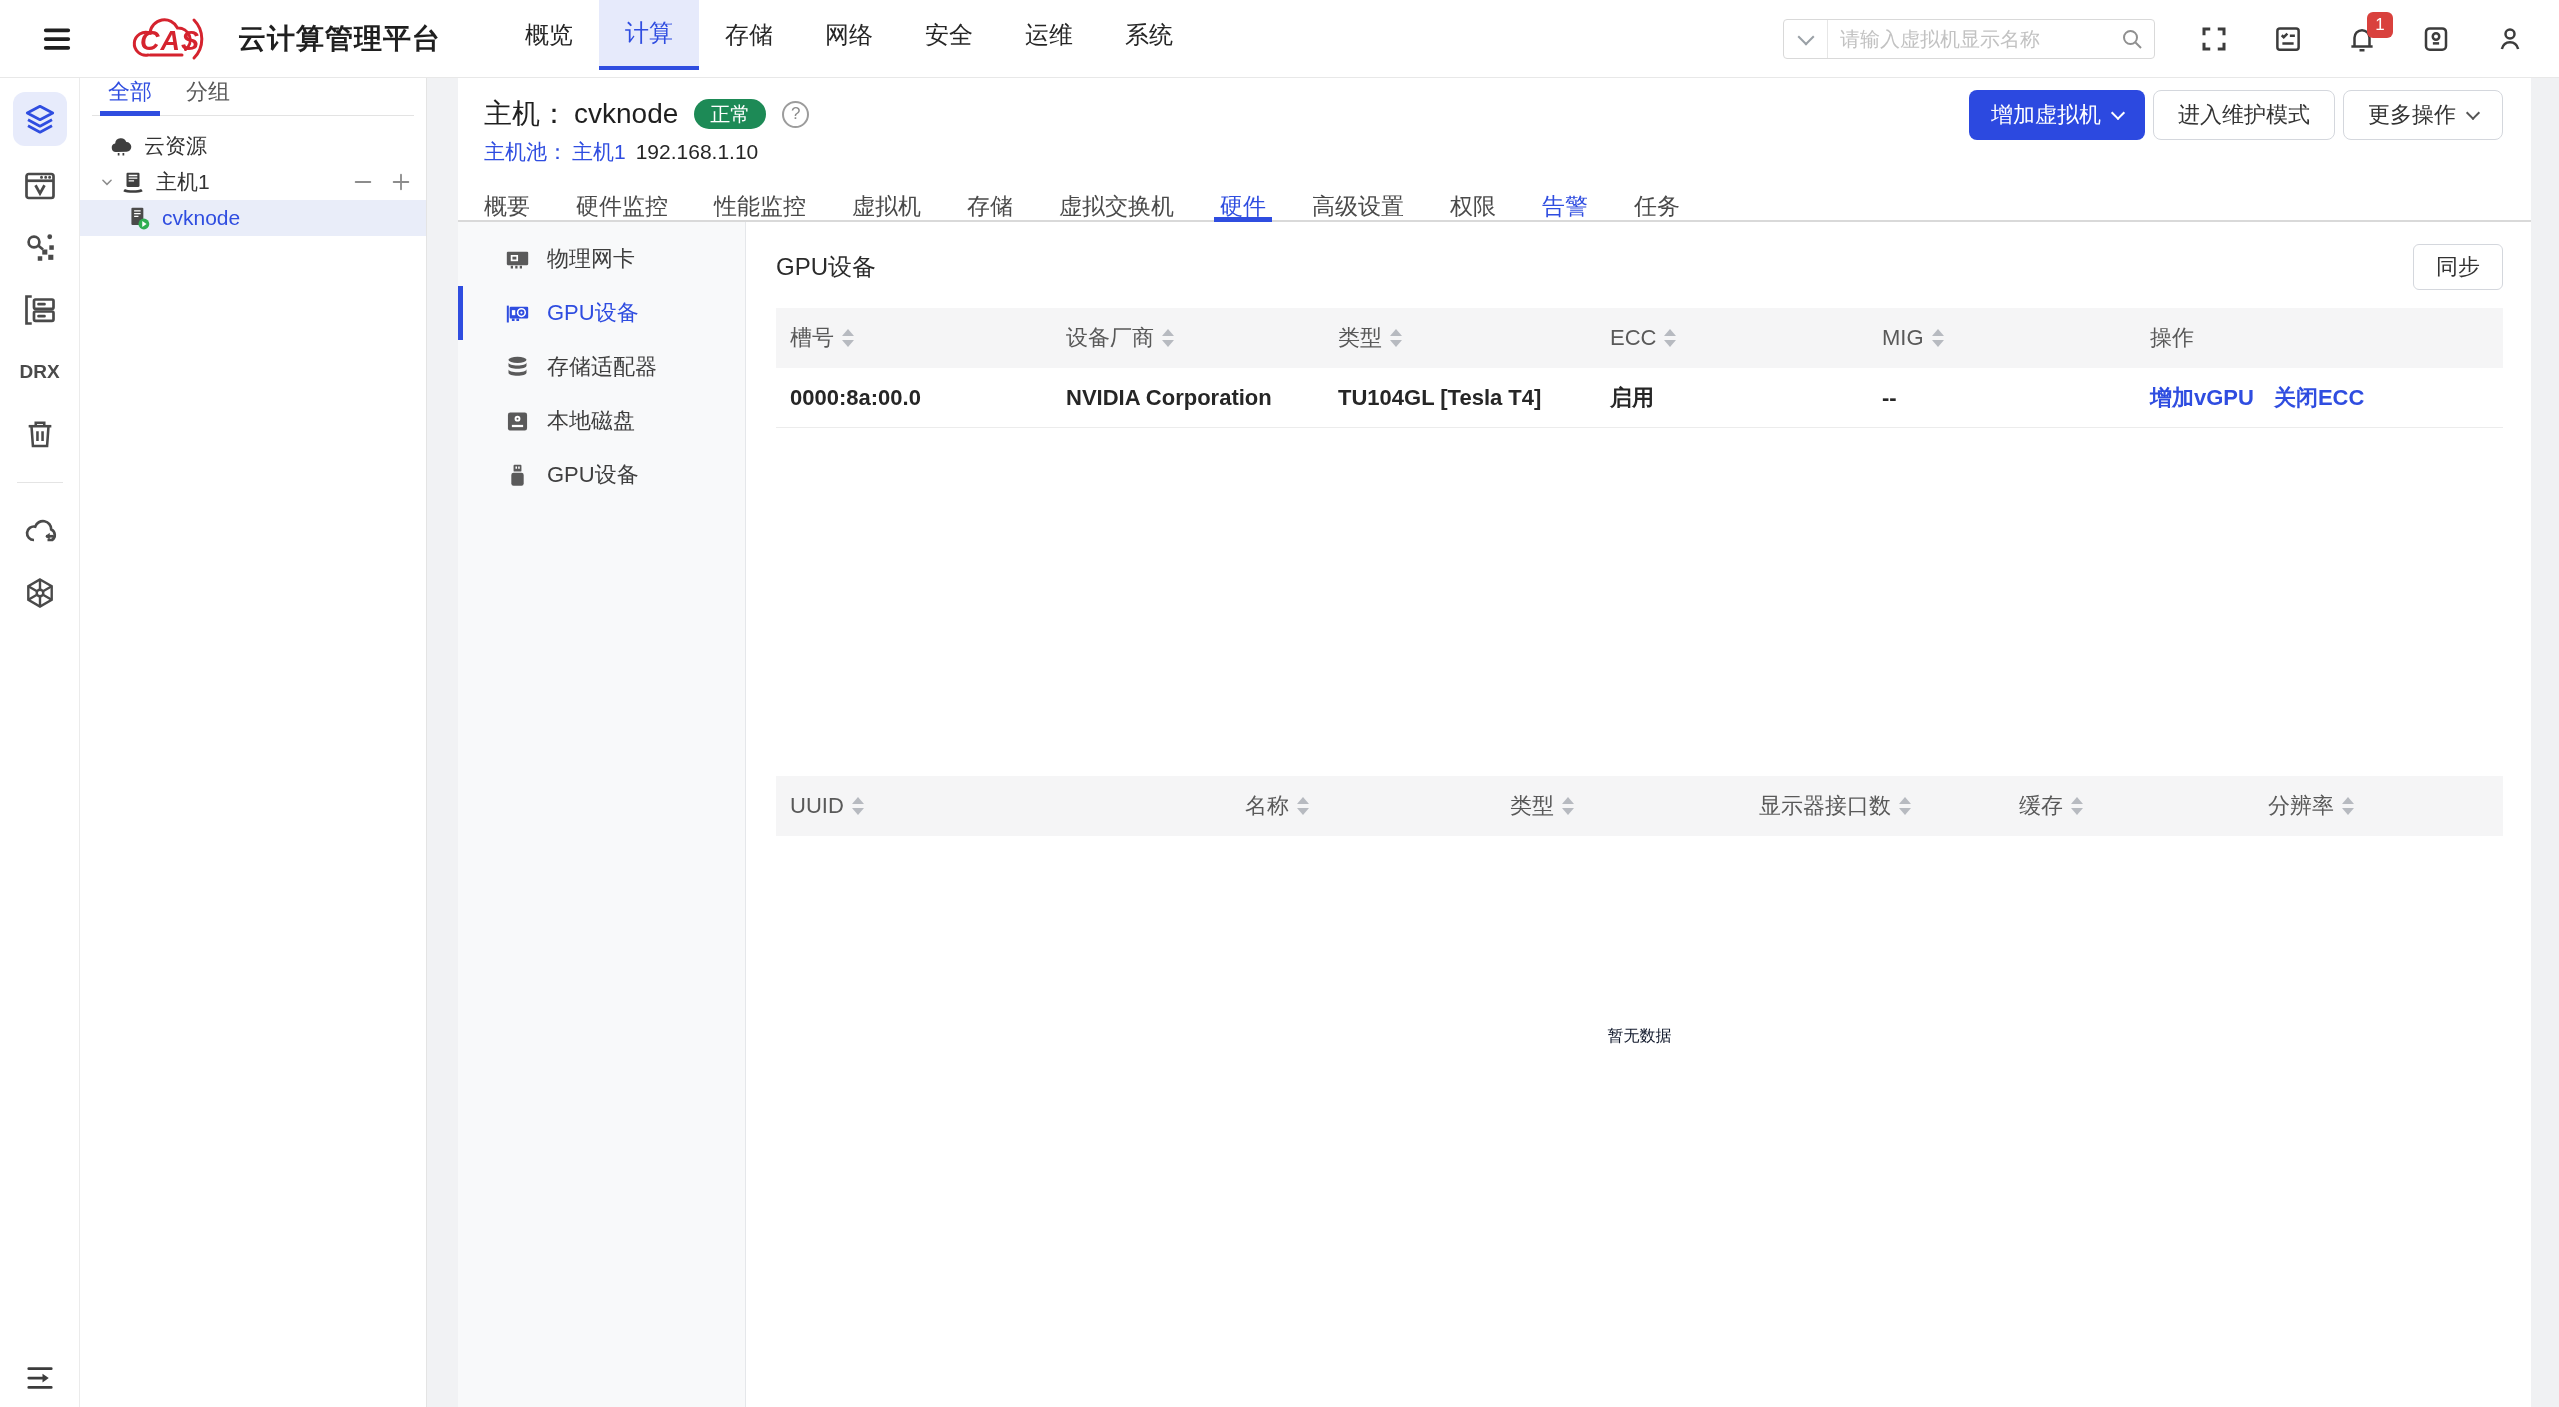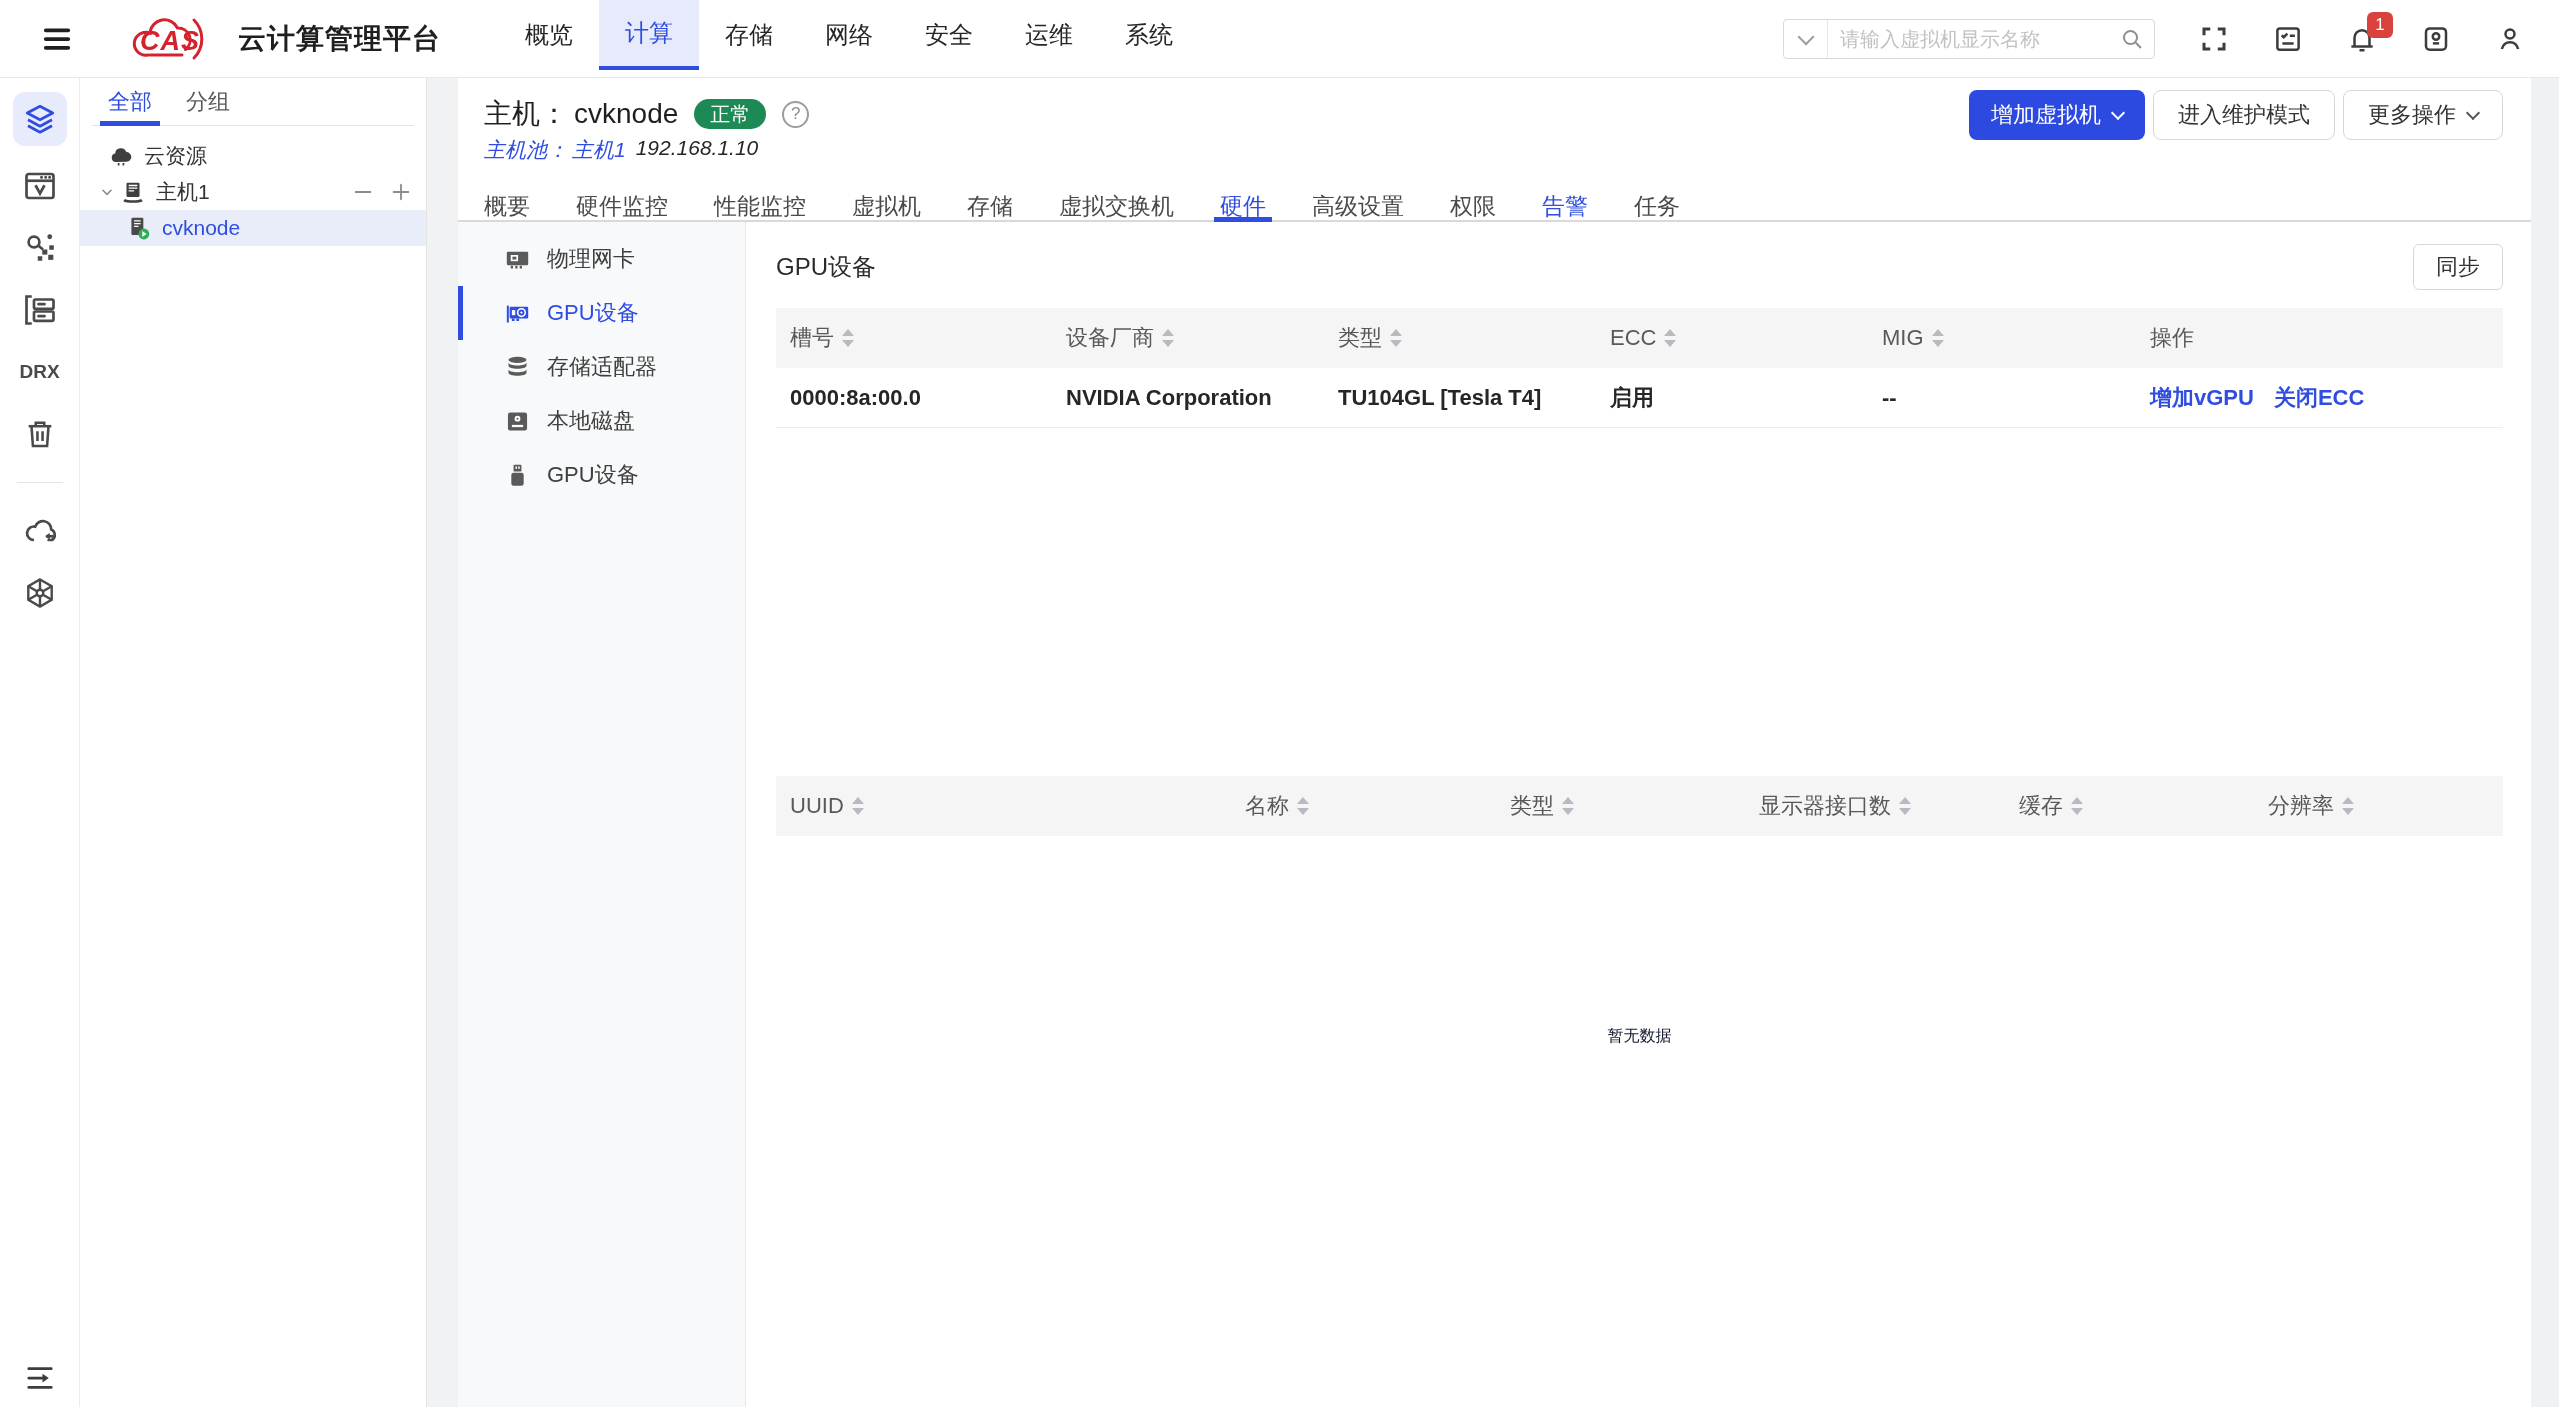--- a/index.html
+++ b/index.html
@@ -44,21 +44,21 @@
     padding-top:14px;gap:18px;}
   .rail-item{width:44px;height:44px;display:flex;align-items:center;justify-content:center;
     color:#4a4a4a;cursor:pointer;border-radius:10px;}
   .rail-item.active{width:54px;height:54px;background:#e7ebfb;color:#2f4de0;border-radius:12px;}
   .rail-divider{width:46px;height:0;border-top:1px solid #e4e4e4;margin:8px 0;}
   .rail-drx{font-size:19px;font-weight:bold;color:#4a4a4a;letter-spacing:0;}
   .rail-collapse{position:absolute;bottom:16px;left:0;width:80px;display:flex;justify-content:center;
     color:#3c3c3c;cursor:pointer;}
 
   
-  .tree{position:absolute;left:80px;top:78px;width:347px;bottom:0;background:#fff;
+  .tree{position:absolute;left:80px;top:68px;width:347px;bottom:0;background:#fff;
     border-right:1px solid #e4e4e4;}
   .tree-tabs{height:48px;display:flex;align-items:center;gap:34px;padding:0 16px;margin:0 12px;
     border-bottom:1px solid #e3e3e3;position:relative;}
   .tree-tab{font-size:22px;color:#595959;cursor:pointer;height:100%;display:flex;align-items:center;position:relative;}
   .tree-tab.active{color:#2f4de0;}
   .tree-tab.active::after{content:"";position:absolute;left:-8px;right:-8px;bottom:-1px;height:5px;background:#2f4de0;}
   .tree-body{margin-top:12px;}
   .tree-row{height:36px;display:flex;align-items:center;font-size:21px;color:#333;cursor:pointer;position:relative;}
   .tree-row .caret{width:14px;height:14px;margin:0 6px 0 10px;color:#8c8c8c;}
   .tree-row.lv0{padding-left:28px;}
@@ -76,21 +76,21 @@
   
   .main{position:absolute;left:458px;top:78px;right:28px;bottom:0;background:#fff;
     display:flex;flex-direction:column;}
   .host-header{position:relative;height:92px;padding:14px 28px 0 26px;}
   .title-row{display:flex;align-items:center;gap:16px;height:44px;}
   .page-title{font-size:28px;color:#1f1f1f;}
   .status-pill{background:#1d8a56;color:#fff;font-size:20px;border-radius:999px;
     padding:5px 16px;line-height:1;}
   .help-icon{width:27px;height:27px;border:2px solid #9c9c9c;border-radius:50%;color:#8c8c8c;
     font-size:17px;display:flex;align-items:center;justify-content:center;cursor:pointer;}
-  .sub-row{display:flex;align-items:flex-start;gap:10px;height:32px;font-size:21px;font-style:italic;}
+  .sub-row{display:flex;align-items:center;gap:10px;height:32px;font-size:21px;}
   .link-blue{color:#2f4de0;cursor:pointer;}
   .host-ip{color:#262626;}
   .header-actions{position:absolute;right:28px;top:12px;display:flex;gap:8px;}
   .btn{height:50px;border-radius:8px;font-size:22px;display:flex;align-items:center;
     justify-content:center;cursor:pointer;font-family:inherit;}
   .btn-primary{background:#2c49e0;color:#fff;padding:0 22px;gap:12px;border:none;}
   .btn-outline{background:#fff;color:#333;border:1px solid #d4d7dd;padding:0 24px;gap:12px;}
   .btn .chev{width:10px;height:10px;margin-top:-4px;}
   .btn-primary .chev{border-color:#fff;}
   .btn-outline .chev{border-color:#555;}

